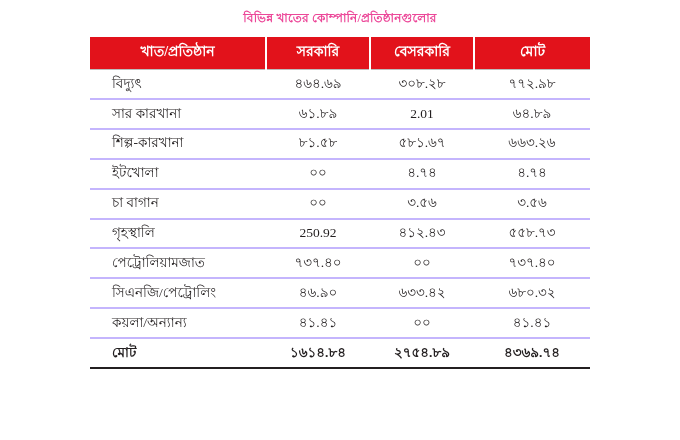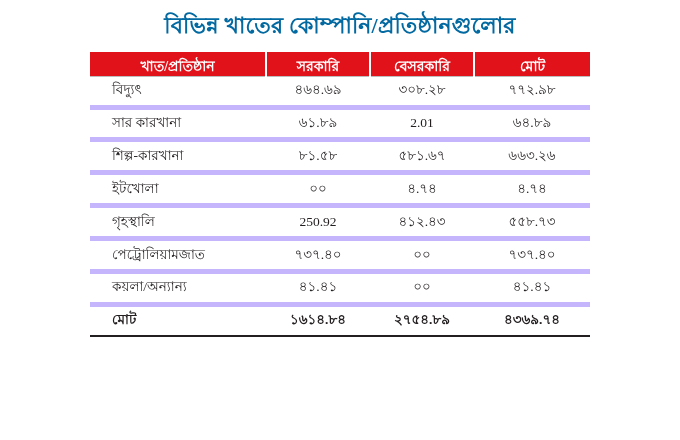--- a/index.html
+++ b/index.html
@@ -19,23 +19,23 @@
     width: 680px;
     height: 440px;
     box-sizing: border-box;
   }
   .title-block {
     padding-top: 10px;
     text-align: center;
   }
   .title-line {
     font-family: "Liberation Serif", serif;
-    font-size: 22px;
+    font-size: 12px;
     font-weight: bold;
-    color: #0369a1;
+    color: #ec4899;
     line-height: 1.45;
     letter-spacing: 0.2px;
   }
   .table-wrap {
     margin: 10px auto 0 auto;
     width: 500px;
   }
   table.gas-table {
     border-collapse: collapse;
     width: 500px;
@@ -45,33 +45,33 @@
   table.gas-table col.c-gov  { width: 104px; }
   table.gas-table col.c-priv { width: 104px; }
   table.gas-table col.c-tot  { width: 116px; }
 
   thead th {
     background: #e2121b;
     color: #ffffff;
     font-family: "Liberation Serif", serif;
     font-size: 14px;
     font-weight: bold;
-    padding: 7px 6px 0 6px;
+    padding: 7px 6px 8px 6px;
     text-align: center;
     border-right: 2px solid #ffffff;
     line-height: 1.2;
   }
   thead th:last-child { border-right: none; }
 
   tbody td {
     font-family: "Liberation Serif", serif;
     font-size: 13.5px;
     color: #231f20;
     padding: 5.5px 8px;
-    border-bottom: 5px solid #c4b5fd;
+    border-bottom: 2px solid #c4b5fd;
     text-align: center;
     line-height: 1.25;
   }
   tbody td.name {
     text-align: left;
     padding-left: 22px;
   }
   tbody tr.total td {
     font-weight: bold;
     border-bottom: 2px solid #231f20;
@@ -135,30 +135,42 @@
           <td>৫৮১.৬৭</td>
           <td>৬৬৩.২৬</td>
         </tr>
         <tr>
           <td class="name">ইটখোলা</td>
           <td>০০</td>
           <td>৪.৭৪</td>
           <td>৪.৭৪</td>
         </tr>
         <tr>
+          <td class="name">চা বাগান</td>
+          <td>০০</td>
+          <td>৩.৫৬</td>
+          <td>৩.৫৬</td>
+        </tr>
+        <tr>
           <td class="name">গৃহস্থালি</td>
           <td>250.92</td>
           <td>৪১২.৪৩</td>
           <td>৫৫৮.৭৩</td>
         </tr>
         <tr>
           <td class="name">পেট্রোলিয়ামজাত</td>
           <td>৭৩৭.৪০</td>
           <td>০০</td>
           <td>৭৩৭.৪০</td>
+        </tr>
+        <tr>
+          <td class="name">সিএনজি/পেট্রোলিং</td>
+          <td>৪৬.৯০</td>
+          <td>৬৩৩.৪২</td>
+          <td>৬৮০.৩২</td>
         </tr>
         <tr>
           <td class="name">কয়লা/অন্যান্য</td>
           <td>৪১.৪১</td>
           <td>০০</td>
           <td>৪১.৪১</td>
         </tr>
         <tr class="total">
           <td class="name">মোট</td>
           <td>১৬১৪.৮৪</td>

